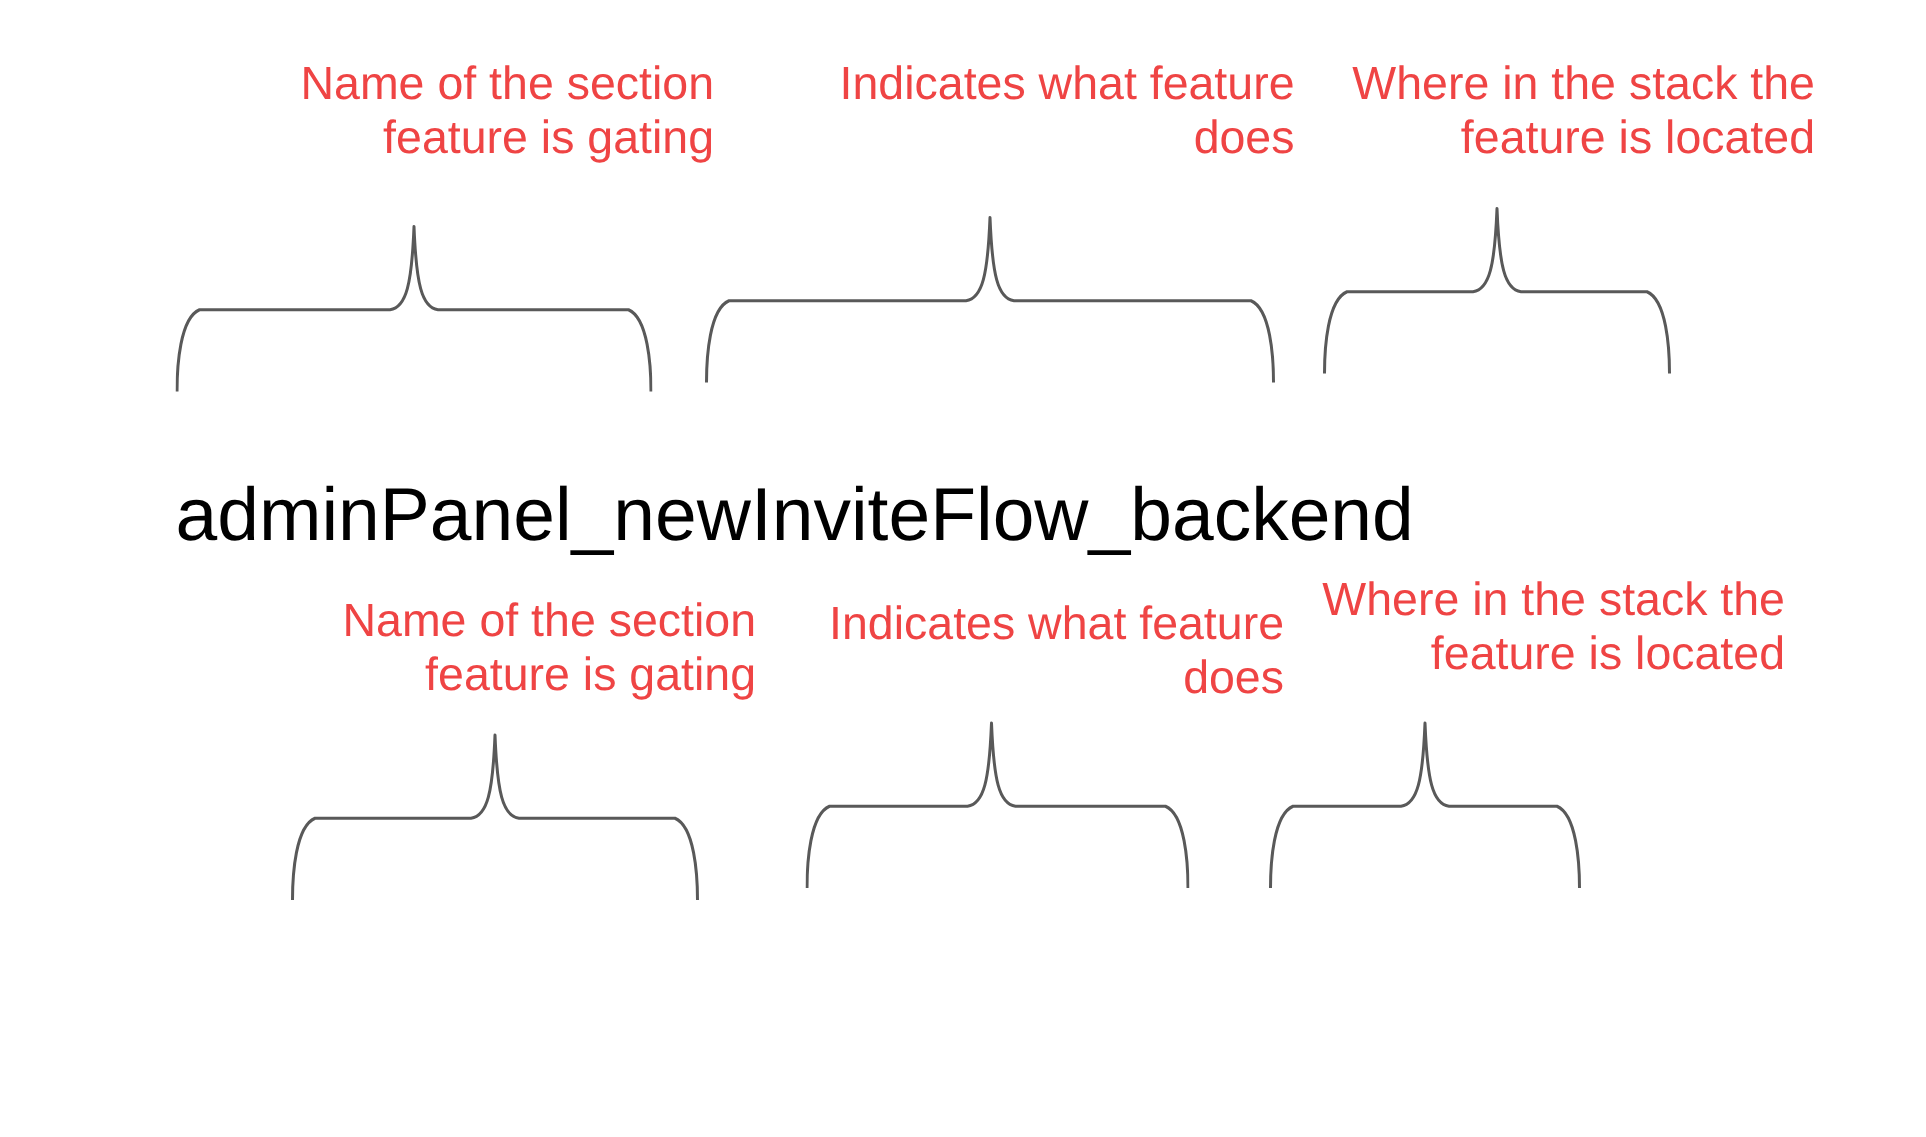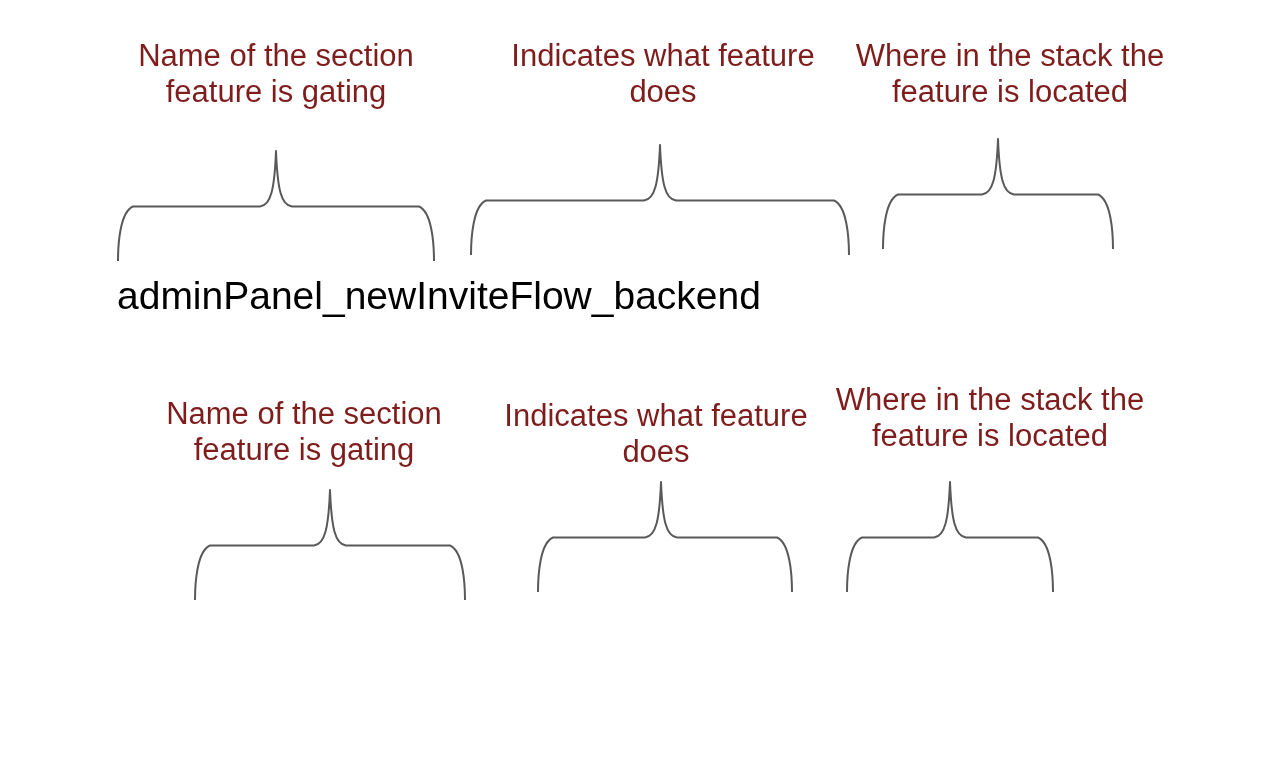--- a/index.html
+++ b/index.html
@@ -8,35 +8,36 @@
     width:1284px;height:758px;
     margin:0 auto;
     background:#ffffff;
     overflow:hidden;
     font-family:"Liberation Sans", sans-serif;
     color:#000;
   }
   .ann{
     position:absolute;
     width:400px;
-    text-align:center;
+    text-align:right;
     font-size:31px;
     line-height:36px;
     font-weight:400;
-    color:#7f1d1d;
+    color:#ef4444;
     white-space:nowrap;
   }
   .flag{
     position:absolute;
-    font-size:39px;
+    font-size:50px;
     line-height:60px;
     font-weight:400;
     color:#000;
     white-space:nowrap;
     letter-spacing:0;
+    margin-top:47px;
   }
   .brace{
     position:absolute;
     display:block;
   }
   .brace path{
     fill:none;
     stroke-width:2;
     stroke-linejoin:round;
     stroke-linecap:butt;

